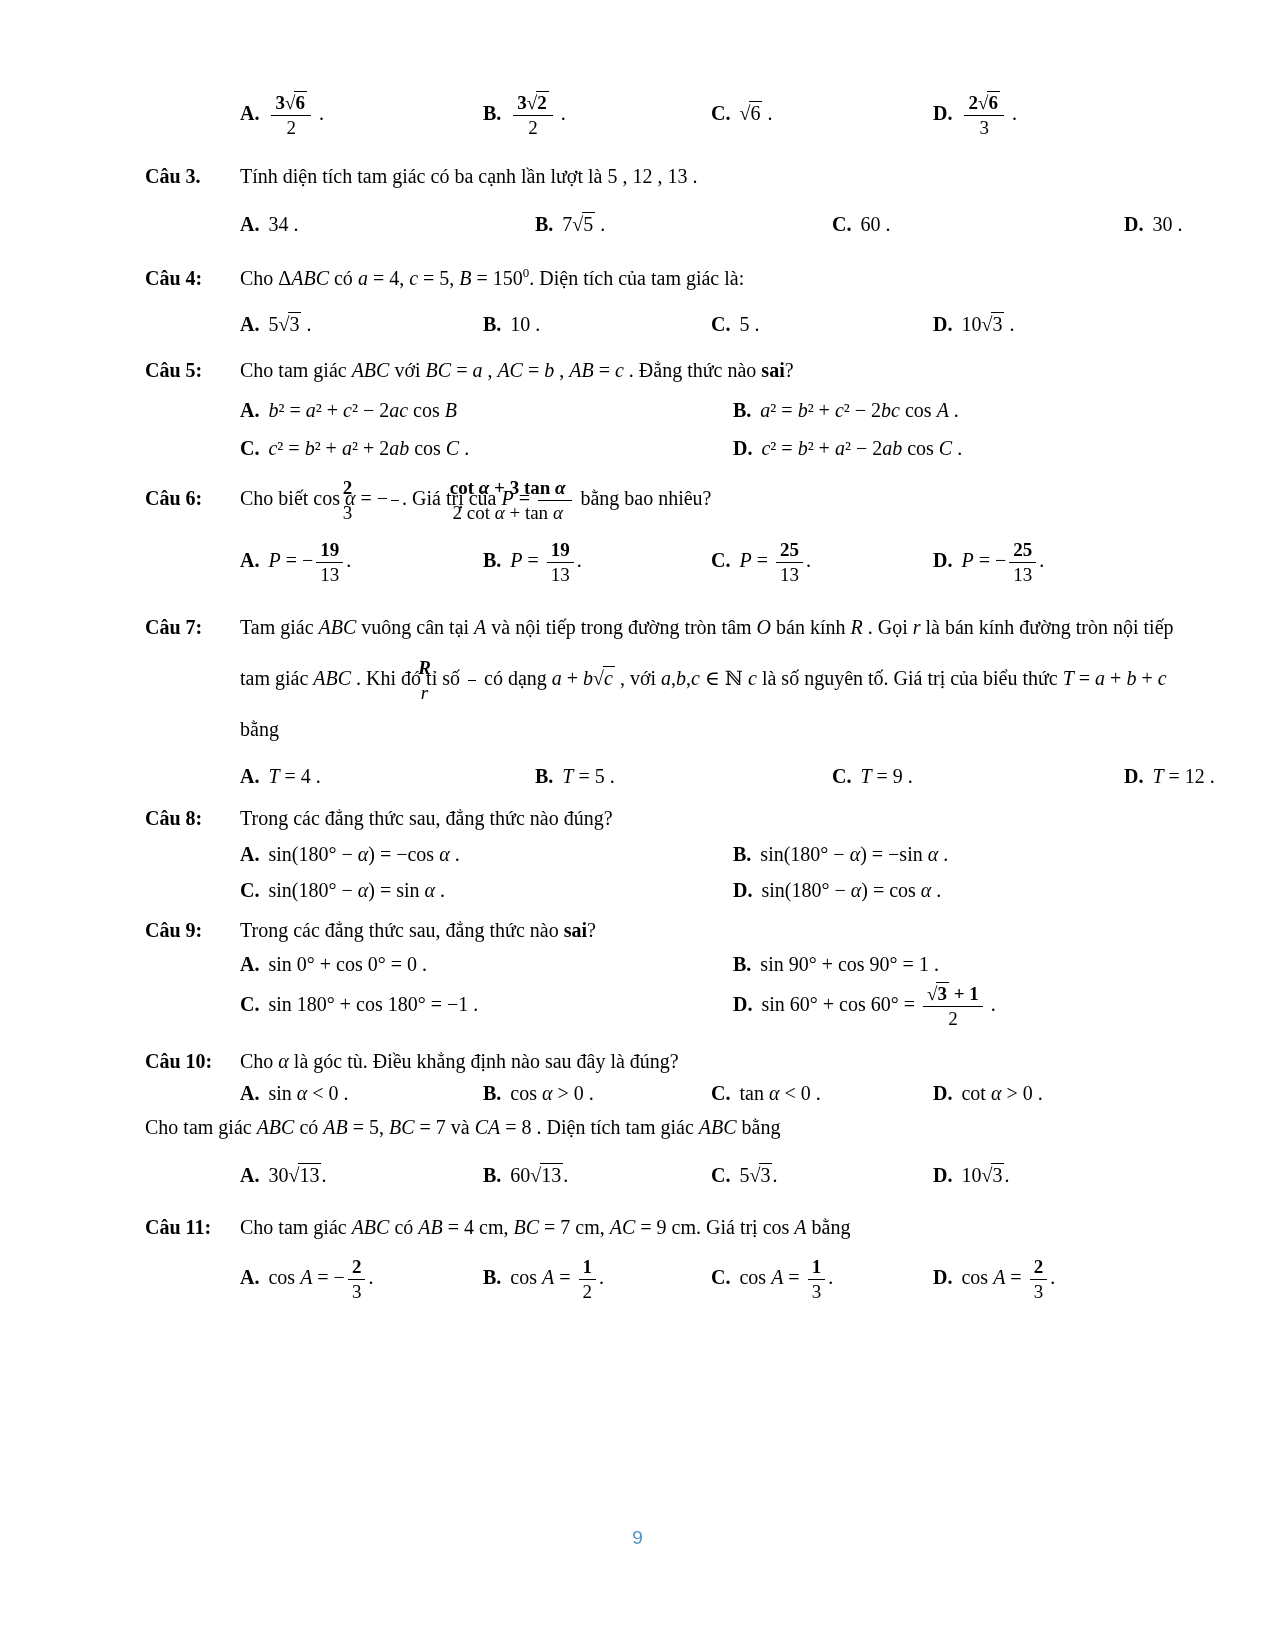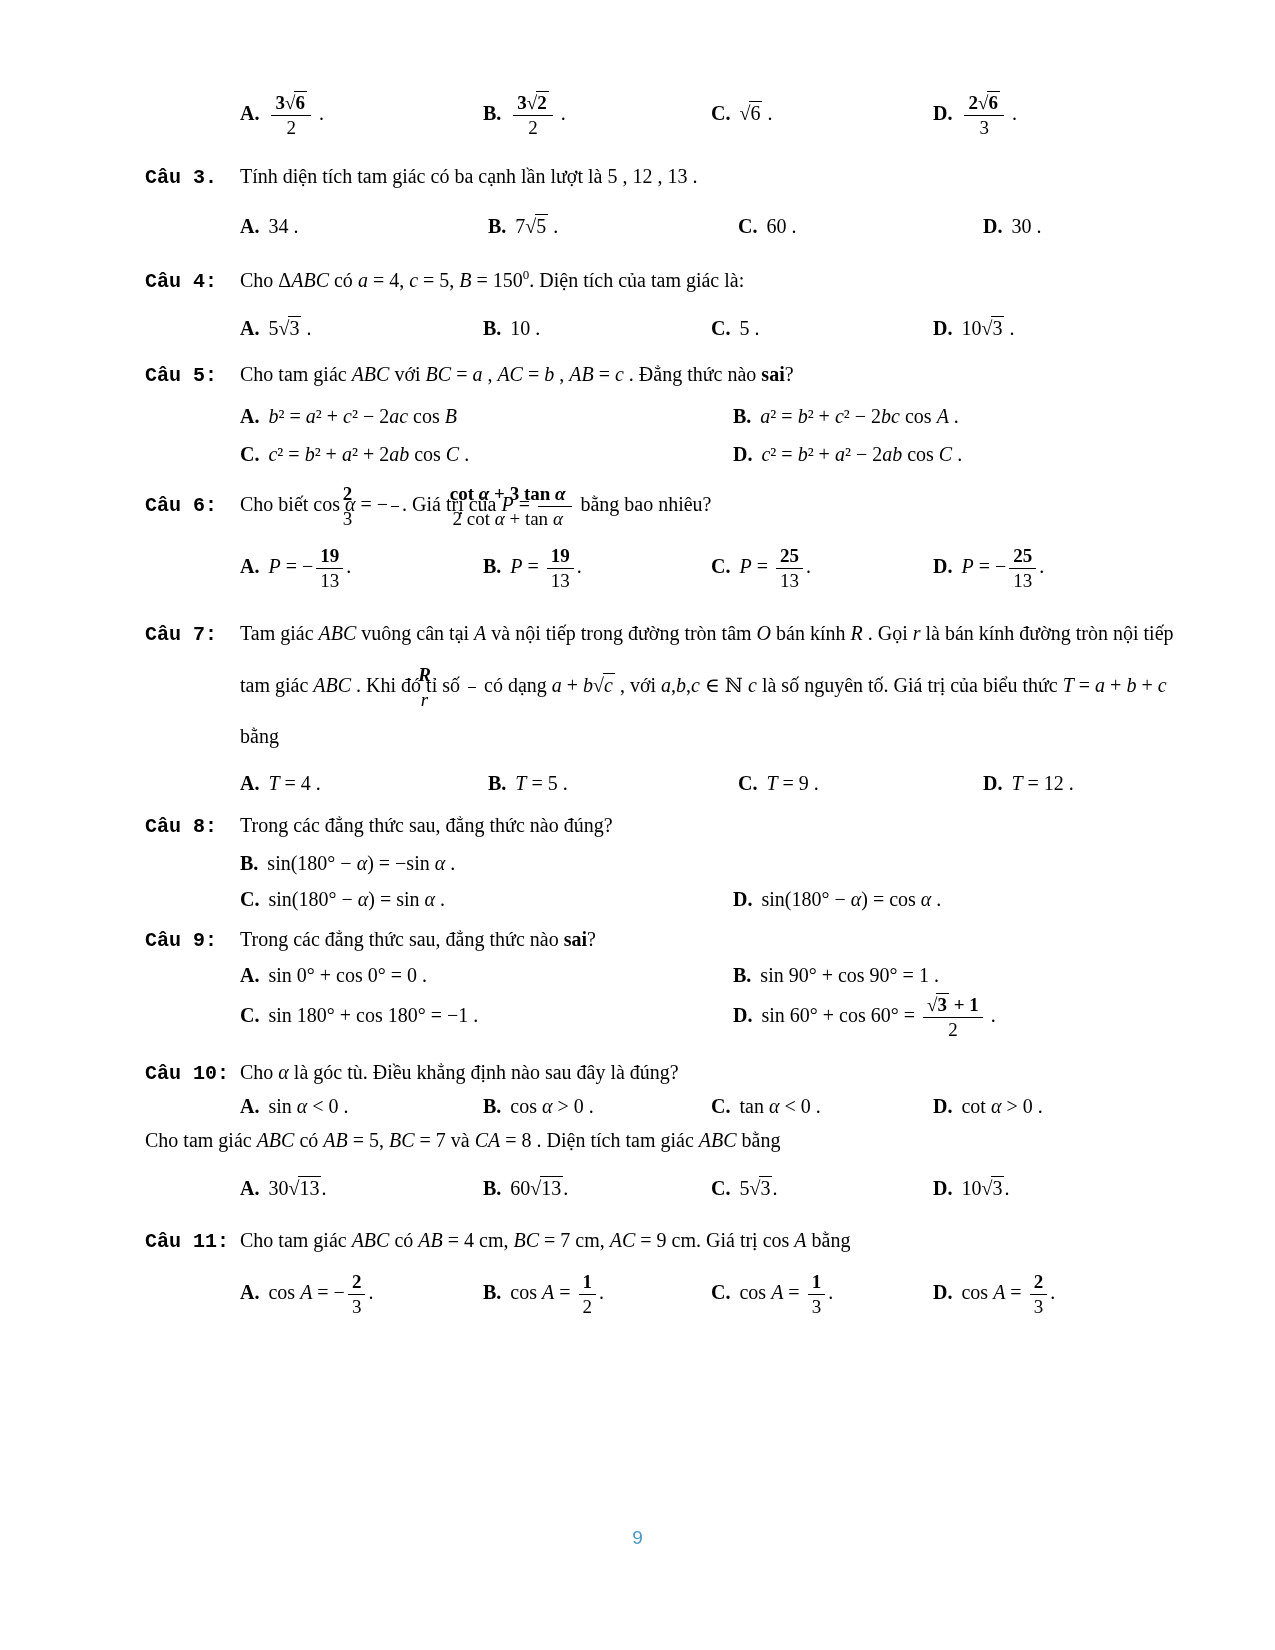--- a/index.html
+++ b/index.html
@@ -5,25 +5,25 @@
   * { box-sizing: border-box; }
   html, body { margin:0; padding:0; background:#ffffff; }
   body {
     width:1275px; height:1650px; position:relative; overflow:hidden;
     font-family:"Liberation Serif","DejaVu Serif",serif;
     font-size:20px; line-height:1.5; color:#000;
   }
   .content { padding:92px 85px 0 145px; }
   .qline { margin:0; }
   .hang { padding-left:95px; text-indent:-95px; }
-  .qlabel { font-weight:bold; display:inline-block; width:95px; text-indent:0;font-family:Liberation Mono, monospace; }
+  .qlabel { font-weight:bold; display:inline-block; width:95px; text-indent:0; }
   .lh-tall { line-height:2.55; }
   .row { display:grid; margin-left:95px; align-items:baseline; }
   .four  { grid-template-columns:243px 228px 222px auto; }
-  .fourw { grid-template-columns:248px 250px 245px auto; }
+  .fourw { grid-template-columns:248px 250px 245px auto;gap:47px; }
   .two   { grid-template-columns:465px auto;gap:28px; }
   .opt { white-space:nowrap; }
   .ak { font-weight:bold; margin-right:0.45em; }
   .mv { font-style:italic; font-family:inherit; }
   .frac {
     display:inline-flex; flex-direction:column; text-align:center;
     vertical-align:middle; margin:0 3px; line-height:1.15; font-size:0.95em;
   }
   .fnum { display:block; padding:0 4px 1px; border-bottom:1.5px solid #000;font-weight:bold; }
   .fden { display:block; padding:1px 4px 0; }
@@ -128,20 +128,21 @@
     <span class="opt"><b class="ak">A.</b><span class="av"><i class="mv">T</i> = 4 .</span></span>
     <span class="opt"><b class="ak">B.</b><span class="av"><i class="mv">T</i> = 5 .</span></span>
     <span class="opt"><b class="ak">C.</b><span class="av"><i class="mv">T</i> = 9 .</span></span>
     <span class="opt"><b class="ak">D.</b><span class="av"><i class="mv">T</i> = 12 .</span></span>
   </div>
 
   <div class="qline hang" style="margin-bottom:6px">
     <b class="qlabel">Câu 8:</b><span class="qtext">Trong các đẳng thức sau, đẳng thức nào đúng?</span>
   </div>
   <div class="row two" style="margin-bottom:6px">
+    <span class="opt"><b class="ak">A.</b><span class="av">sin(180° − <i class="mv">α</i>) = −cos <i class="mv">α</i> .</span></span>
     <span class="opt"><b class="ak">B.</b><span class="av">sin(180° − <i class="mv">α</i>) = −sin <i class="mv">α</i> .</span></span>
   </div>
   <div class="row two" style="margin-bottom:10px">
     <span class="opt"><b class="ak">C.</b><span class="av">sin(180° − <i class="mv">α</i>) = sin <i class="mv">α</i> .</span></span>
     <span class="opt"><b class="ak">D.</b><span class="av">sin(180° − <i class="mv">α</i>) = cos <i class="mv">α</i> .</span></span>
   </div>
 
   <div class="qline hang" style="margin-bottom:4px">
     <b class="qlabel">Câu 9:</b><span class="qtext">Trong các đẳng thức sau, đẳng thức nào <b>sai</b>?</span>
   </div>

